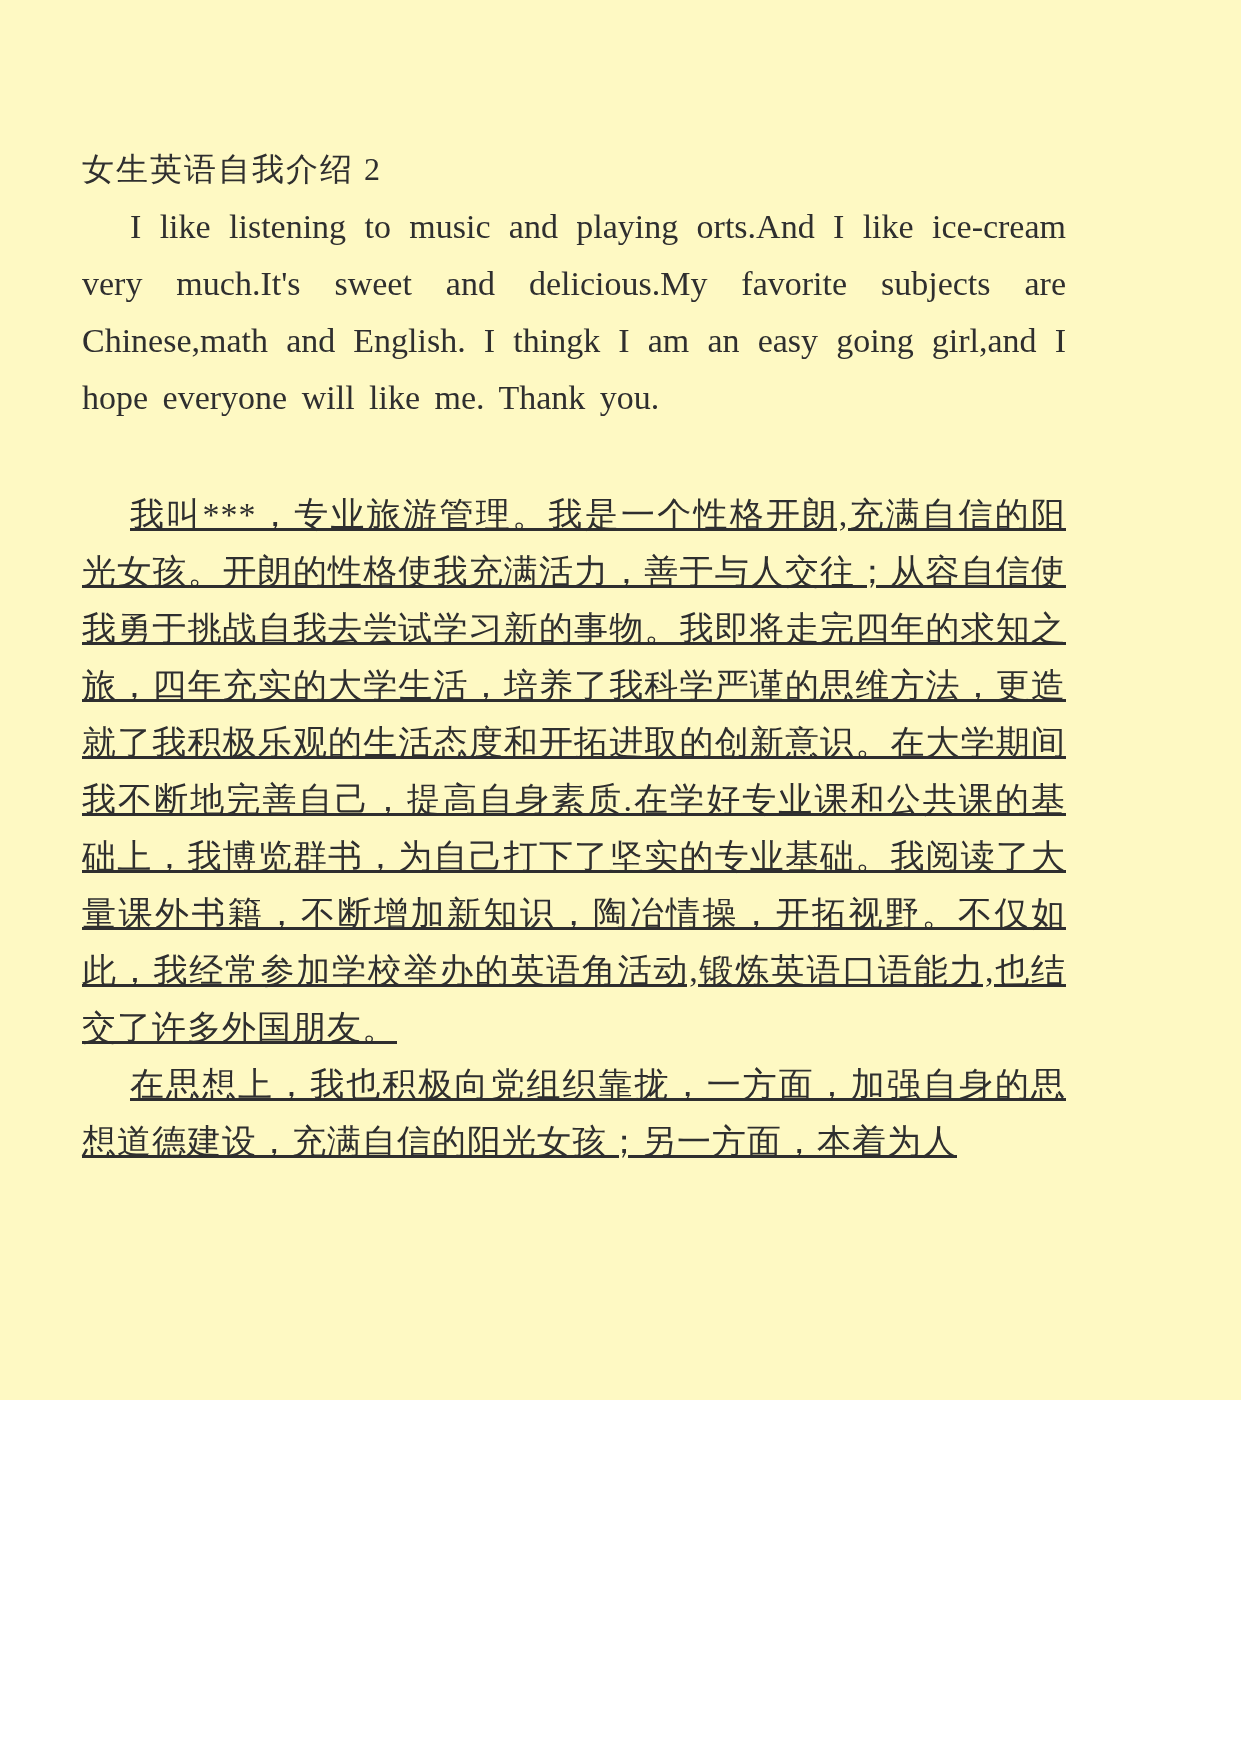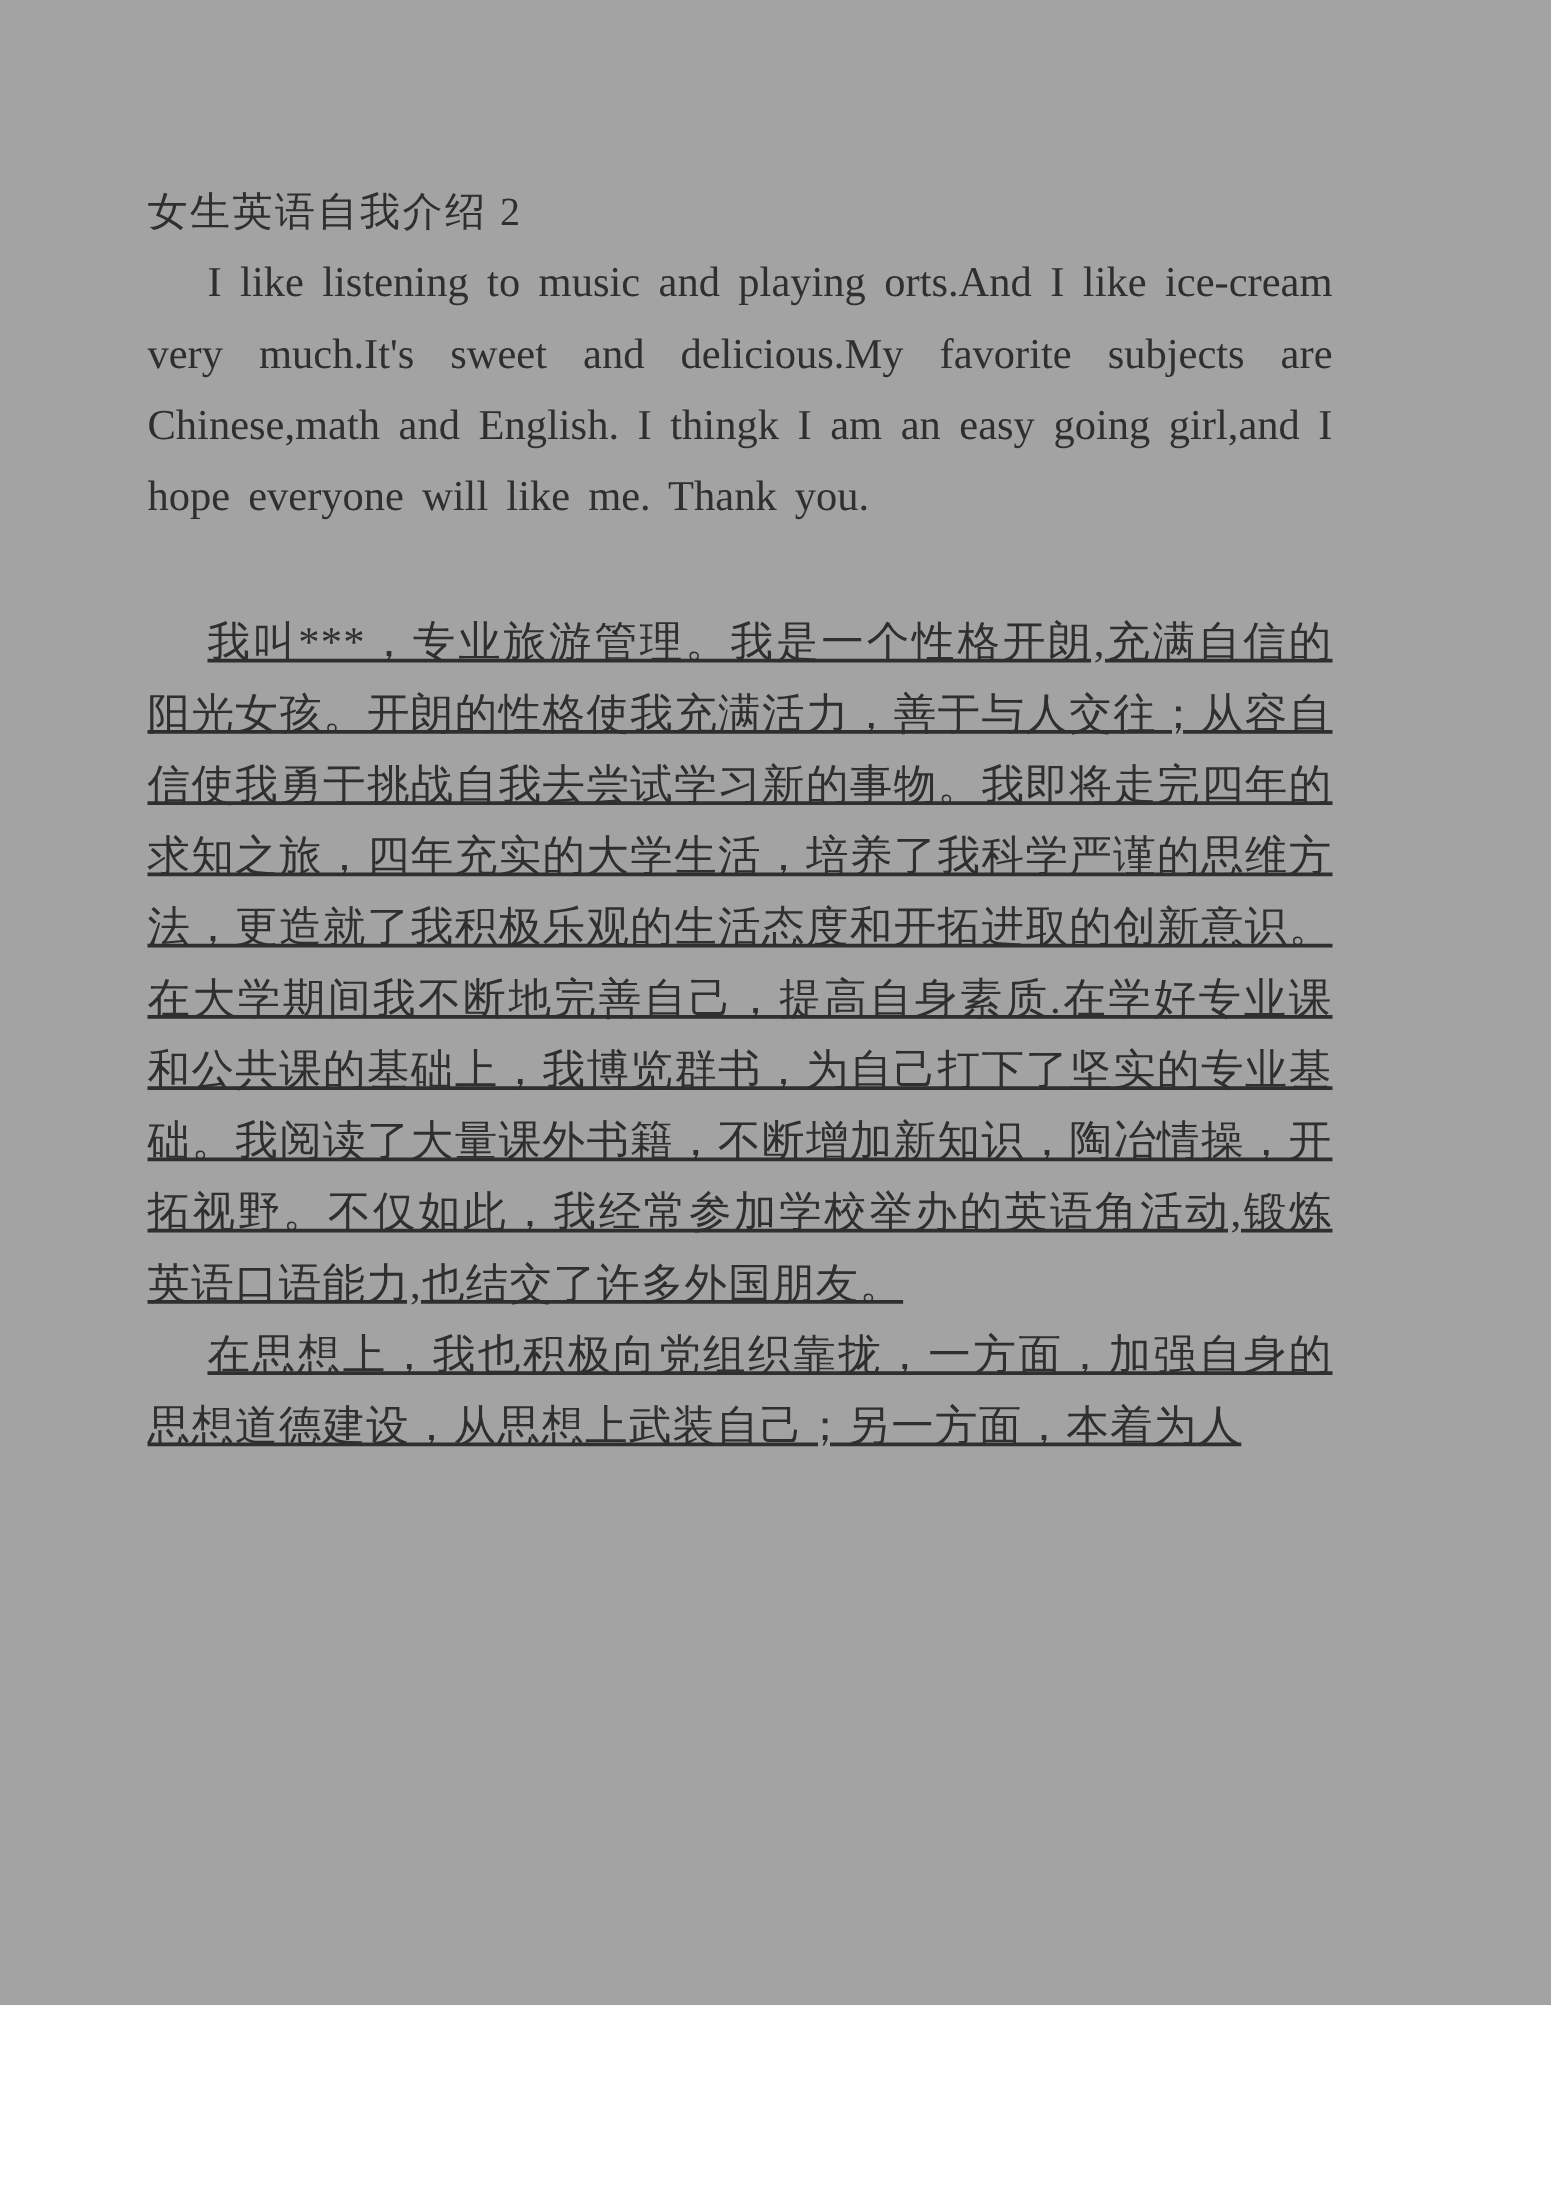--- a/index.html
+++ b/index.html
@@ -8,23 +8,23 @@
     background: #ffffff;
   }
   body {
     width: 1241px;
     height: 1754px;
     overflow: hidden;
   }
   .page {
     box-sizing: border-box;
     width: 1241px;
-    height: 1604px;
-    padding: 141px 175px 0 118px;
-    background: #a3a3a3;
+    height: 1400px;
+    padding: 141px 175px 0 82px;
+    background: #fef9c3;
     color: #2f2f2f;
     font-family: "Liberation Serif", "DejaVu Serif", serif;
     font-size: 34px;
     line-height: 57px;
     text-align: justify;
   }
   .section-heading {
     margin: 0;
     font-size: 32px;
     font-weight: normal;
@@ -58,15 +58,15 @@
 <div class="page">
 
   <h2 class="section-heading">女生英语自我介绍 2</h2>
 
 
   <p class="para en">I like listening to music and playing orts.And I like ice-cream very much.It's sweet and delicious.My favorite subjects are Chinese,math and English. I thingk I am an easy going girl,and I hope everyone will like me. Thank you.</p>
 
 
   <p class="para zh first-after-heading">我叫***，专业旅游管理。我是一个性格开朗,充满自信的阳光女孩。开朗的性格使我充满活力，善于与人交往；从容自信使我勇于挑战自我去尝试学习新的事物。我即将走完四年的求知之旅，四年充实的大学生活，培养了我科学严谨的思维方法，更造就了我积极乐观的生活态度和开拓进取的创新意识。在大学期间我不断地完善自己，提高自身素质.在学好专业课和公共课的基础上，我博览群书，为自己打下了坚实的专业基础。我阅读了大量课外书籍，不断增加新知识，陶冶情操，开拓视野。不仅如此，我经常参加学校举办的英语角活动,锻炼英语口语能力,也结交了许多外国朋友。</p>
 
-  <p class="para zh">在思想上，我也积极向党组织靠拢，一方面，加强自身的思想道德建设，从思想上武装自己；另一方面，本着为人</p>
+  <p class="para zh">在思想上，我也积极向党组织靠拢，一方面，加强自身的思想道德建设，充满自信的阳光女孩；另一方面，本着为人</p>
 
 </div>
 
 </body></html>

